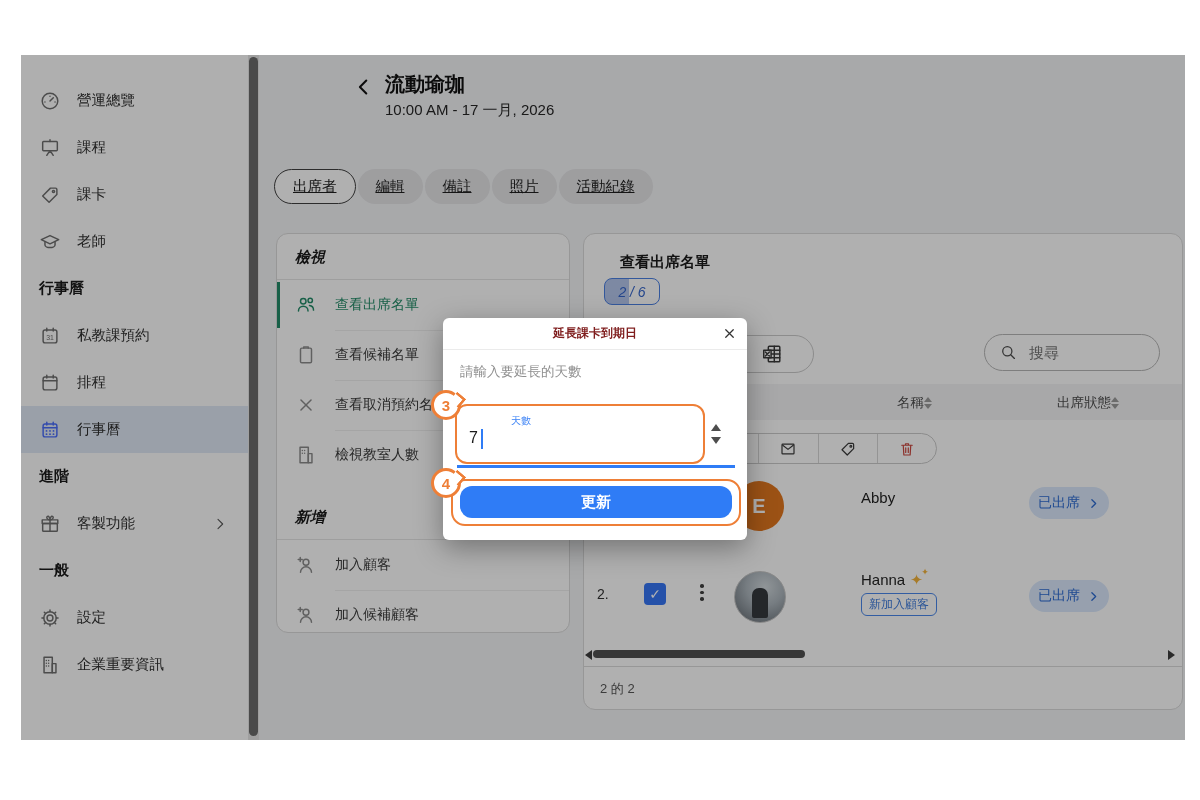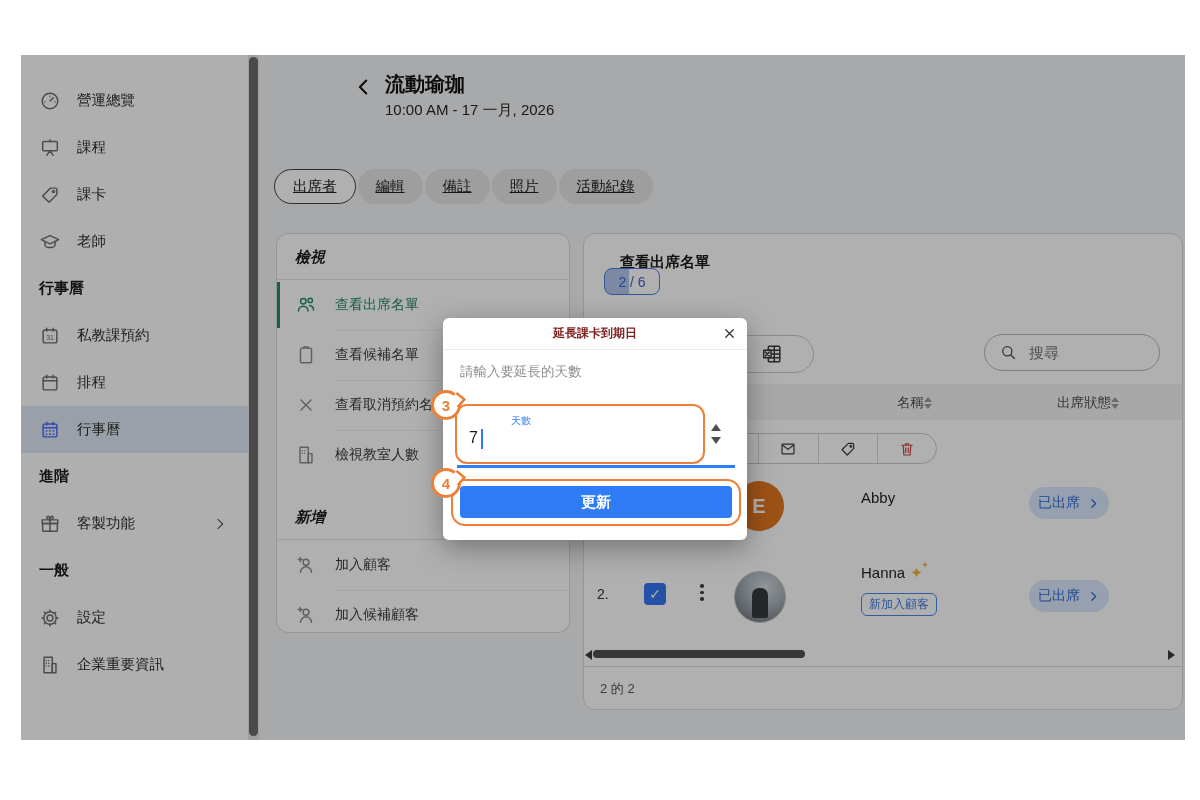--- a/index.html
+++ b/index.html
@@ -40,23 +40,23 @@
   .vp-hdr.second{margin-top:14px;}
   .vp-item{position:relative;height:50px;display:flex;align-items:center;padding-left:18px;gap:18px;font-size:14px;color:#3a3a3a;}
   .vp-item .vpi{width:22px;height:22px;color:#8a8a8a;flex:none;}
   .vp-item.bordered::before{content:'';position:absolute;left:58px;right:0;top:0;border-top:1px solid #ececec;}
   .vp-item.active{color:#238a67;}
   .vp-item.active .vpi{color:#238a67;}
   .vp-item.active::after{content:'';position:absolute;left:0;top:2px;bottom:2px;width:3px;background:#238a67;}
 
   
   .ap-title{position:absolute;left:36px;top:19px;font-size:15px;font-weight:bold;color:#1b1b1b;}
-  .count-badge{position:absolute;left:20px;top:34px;width:56px;height:27px;border:1.5px solid #4a7ee0;border-radius:8px;
+  .count-badge{position:absolute;left:20px;top:44px;width:56px;height:27px;border:1.5px solid #4a7ee0;border-radius:8px;
       color:#3565c9;font-size:14px;display:flex;align-items:center;justify-content:center;box-sizing:border-box;
-      background:linear-gradient(90deg,rgba(92,130,212,.45) 0%,rgba(92,130,212,.45) 44%,rgba(92,130,212,0) 44%);}
+      background:linear-gradient(90deg,rgba(92,130,212,.45) 0%,rgba(92,130,212,.45) 44%,rgba(92,130,212,0) 44%);font-style:italic;}
   .excel-btn{position:absolute;left:145px;top:101px;width:85px;height:38px;border:1px solid #c9c9c9;border-radius:19px;
       display:flex;align-items:center;justify-content:center;background:#fcfcfc;color:#3a3a3a;box-sizing:border-box;}
   .search{position:absolute;left:400px;top:100px;width:176px;height:37px;border:1px solid #b5b5b5;border-radius:19px;
       display:flex;align-items:center;padding:0 14px;gap:9px;box-sizing:border-box;color:#4c4c4c;}
   .search input{border:none;outline:none;background:transparent;font-size:15px;color:#444;width:100px;font-family:inherit;}
   .col-band{position:absolute;left:0;top:150px;width:100%;height:36px;background:#f1f1f3;}
   .col-hdr{position:absolute;top:160px;font-size:13.5px;color:#4e4e4e;display:flex;align-items:center;margin-left:36px;}
   .col-hdr.name{left:277px;} .col-hdr.status{left:437px;}
   .sort{display:inline-flex;flex-direction:column;gap:2px;}
   .sort i{width:0;height:0;border-left:4px solid transparent;border-right:4px solid transparent;display:block;}
@@ -106,21 +106,21 @@
   .field-annot{position:absolute;left:12px;top:86px;width:250px;height:60px;border:2.5px solid #ee7f37;border-radius:12px;box-sizing:border-box;}
   .field-label{position:absolute;left:20px;top:96px;font-size:10px;color:#3b82f6;margin-left:48px;}
   .field-input{position:absolute;left:26px;top:111px;width:200px;border:none;outline:none;font-size:16px;color:#1b1b1b;
       background:transparent;font-family:inherit;padding:0;}
   .caret{position:absolute;left:38px;top:111px;width:1.5px;height:20px;background:#2f7cf6;}
   .spinner{position:absolute;left:268px;top:106px;display:flex;flex-direction:column;gap:6px;}
   .spinner i{width:0;height:0;border-left:5px solid transparent;border-right:5px solid transparent;display:block;}
   .spinner .up{border-bottom:7px solid #4d4d4d;} .spinner .dn{border-top:7px solid #4d4d4d;}
   .focus-line{position:absolute;left:14px;top:147px;width:278px;height:3px;background:#2f7cf6;}
   .btn-annot{position:absolute;left:8px;top:161px;width:290px;height:47px;border:2.5px solid #ee7f37;border-radius:14px;box-sizing:border-box;}
-  .update-btn{position:absolute;left:17px;top:168px;width:272px;height:32px;background:#2f7cf6;border:none;border-radius:4px;
+  .update-btn{position:absolute;left:17px;top:168px;width:272px;height:32px;background:#2f7cf6;border:none;border-radius:12px;
       color:#fff;font-size:15px;font-weight:bold;display:flex;align-items:center;justify-content:center;font-family:Liberation Serif, serif;}
   .step-badge{position:absolute;width:30px;height:30px;border-radius:50%;background:#fff;border:3px solid #ee7f37;
       box-sizing:border-box;color:#ee7f37;font-weight:bold;font-size:15px;display:flex;align-items:center;justify-content:center;z-index:120;}
   .step-badge::after{content:'';position:absolute;right:-6px;top:1px;width:9px;height:9px;background:#fff;
       border-top:3px solid #ee7f37;border-right:3px solid #ee7f37;transform:rotate(40deg);border-radius:1px;}
   .badge3{left:431px;top:390px;} .badge4{left:431px;top:468px;}
 </style>
 </head>
 <body>
 
@@ -367,21 +367,21 @@
 
       <div class="row r2">
         <div class="cell-num" style="top:30px;">2.</div>
         <div class="checkbox" style="top:27px;">✓</div>
         <div class="kebab" style="top:24px;">
             <i></i>
             <i></i>
             <i></i>
           </div>
         <div class="avatar photo" style="top:15px;"></div>
-        <div class="p-name" style="top:8px;">
+        <div class="p-name" style="top:15px;">
           <span>Hanna</span>
           <span class="sparkle">✦<small>✦</small></span>
         </div>
         <div class="new-badge" style="top:37px;">新加入顧客</div>
         <div class="status-pill" style="top:24px;">
           <span>已出席</span>
           <svg class="ic" viewBox="0 0 24 24" width="13" height="13" style="stroke-width:2.4">
               <path d="M9 5l7 7-7 7"></path>
             </svg>
         </div>

